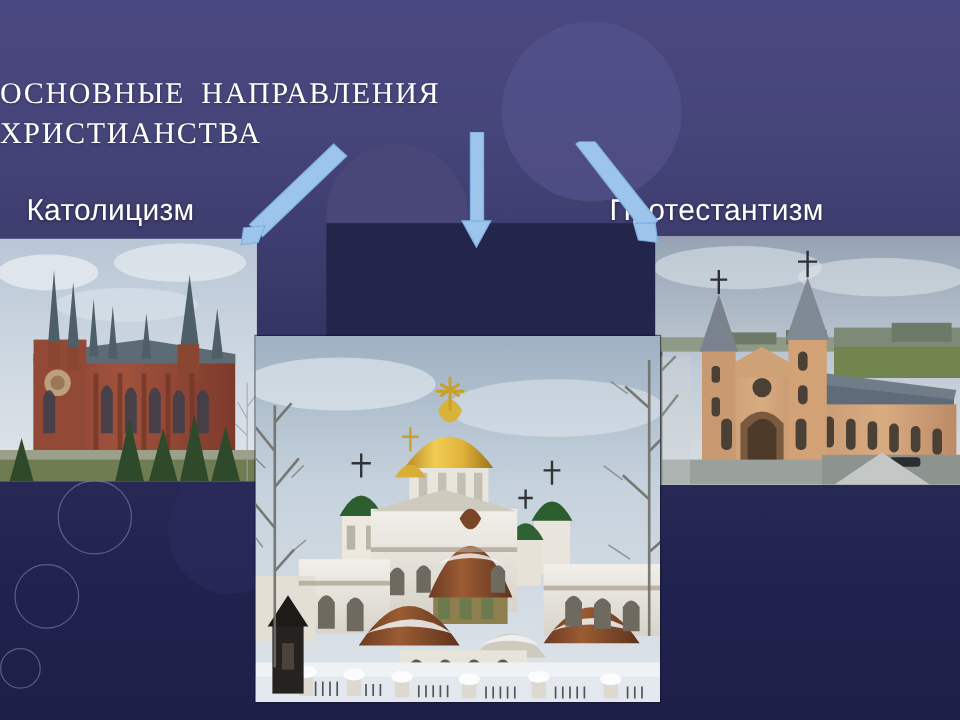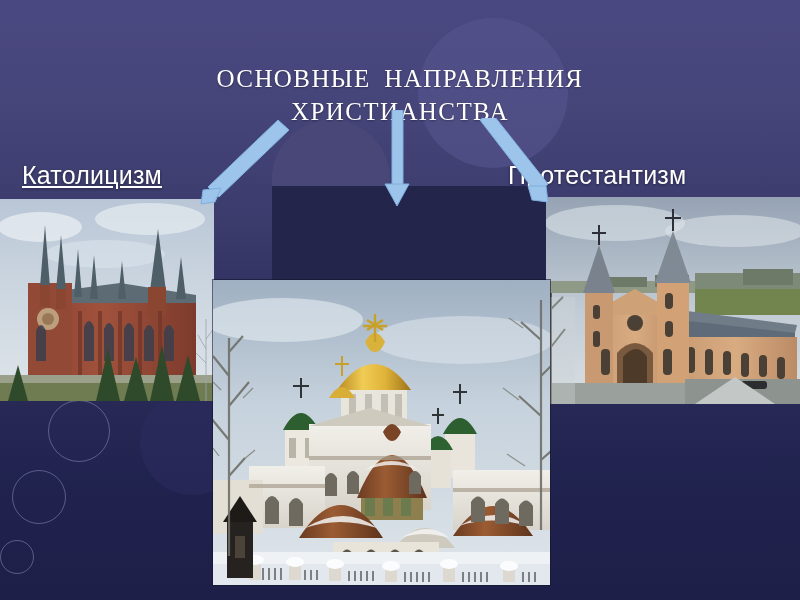--- a/index.html
+++ b/index.html
@@ -42,41 +42,41 @@
     pointer-events: none;
   }
   .co-1 { left: 48px; top: 400px; width: 60px; height: 60px; }
   .co-2 { left: 12px; top: 470px; width: 52px; height: 52px; }
   .co-3 { left: 0px;  top: 540px; width: 32px; height: 32px; }
 
   
   .slide-title {
     position: absolute;
     left: 0; right: 0; top: 62px;
-    text-align: center;
+    text-align: left;
     color: #ffffff;
     font-family: "Liberation Serif", serif;
     font-size: 25px;
     letter-spacing: 1.4px;
     line-height: 1.33;
     word-spacing: 6px;
     text-shadow: 0 1px 2px rgba(0,0,0,.35);
     white-space: pre-line;
   }
 
   
   .branch-label {
     position: absolute;
     color: #ffffff;
     font-size: 25px;
     letter-spacing: .2px;
     text-shadow: 0 1px 3px rgba(0,0,0,.45);
     white-space: nowrap;
   }
-  #label-catholic    { left: 22px;  top: 161px; text-decoration: underline; }
+  #label-catholic    { left: 22px;  top: 161px; }
   #label-protestant  { left: 508px; top: 161px; }
   #label-orthodox    { left: 281px; top: 219px; z-index: 6; }
 
   
   .center-panel {
     position: absolute;
     left: 272px; top: 186px;
     width: 274px; height: 94px;
     background: #23254a;
     z-index: 5;

